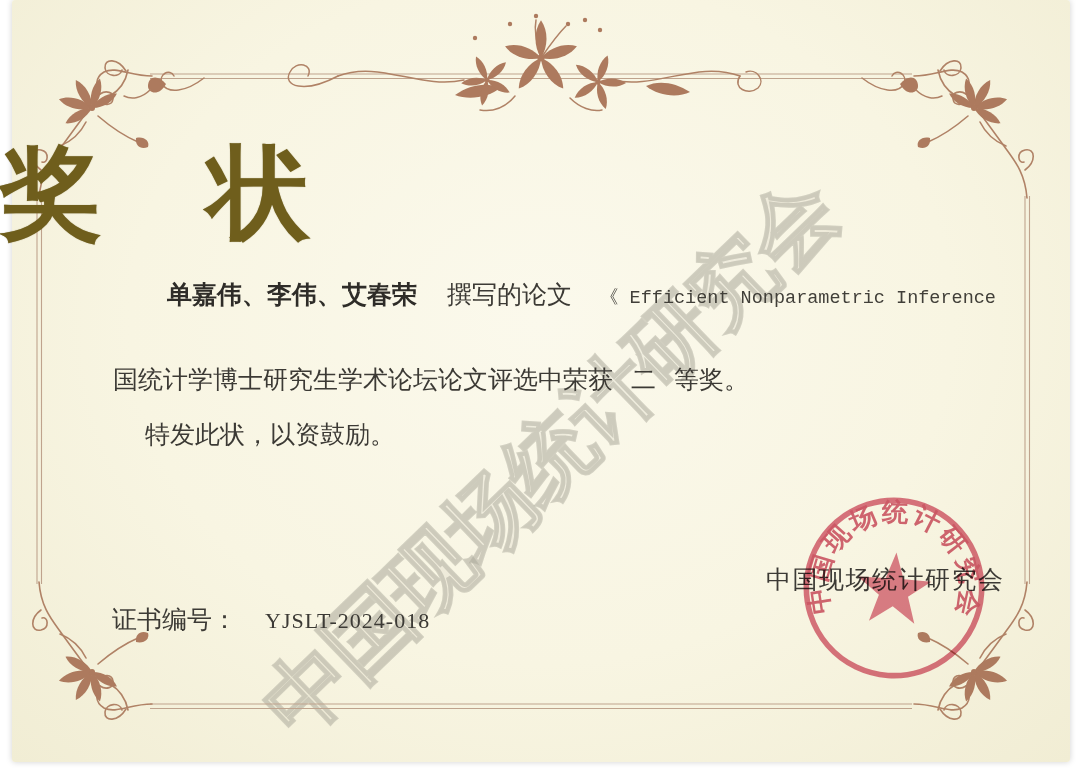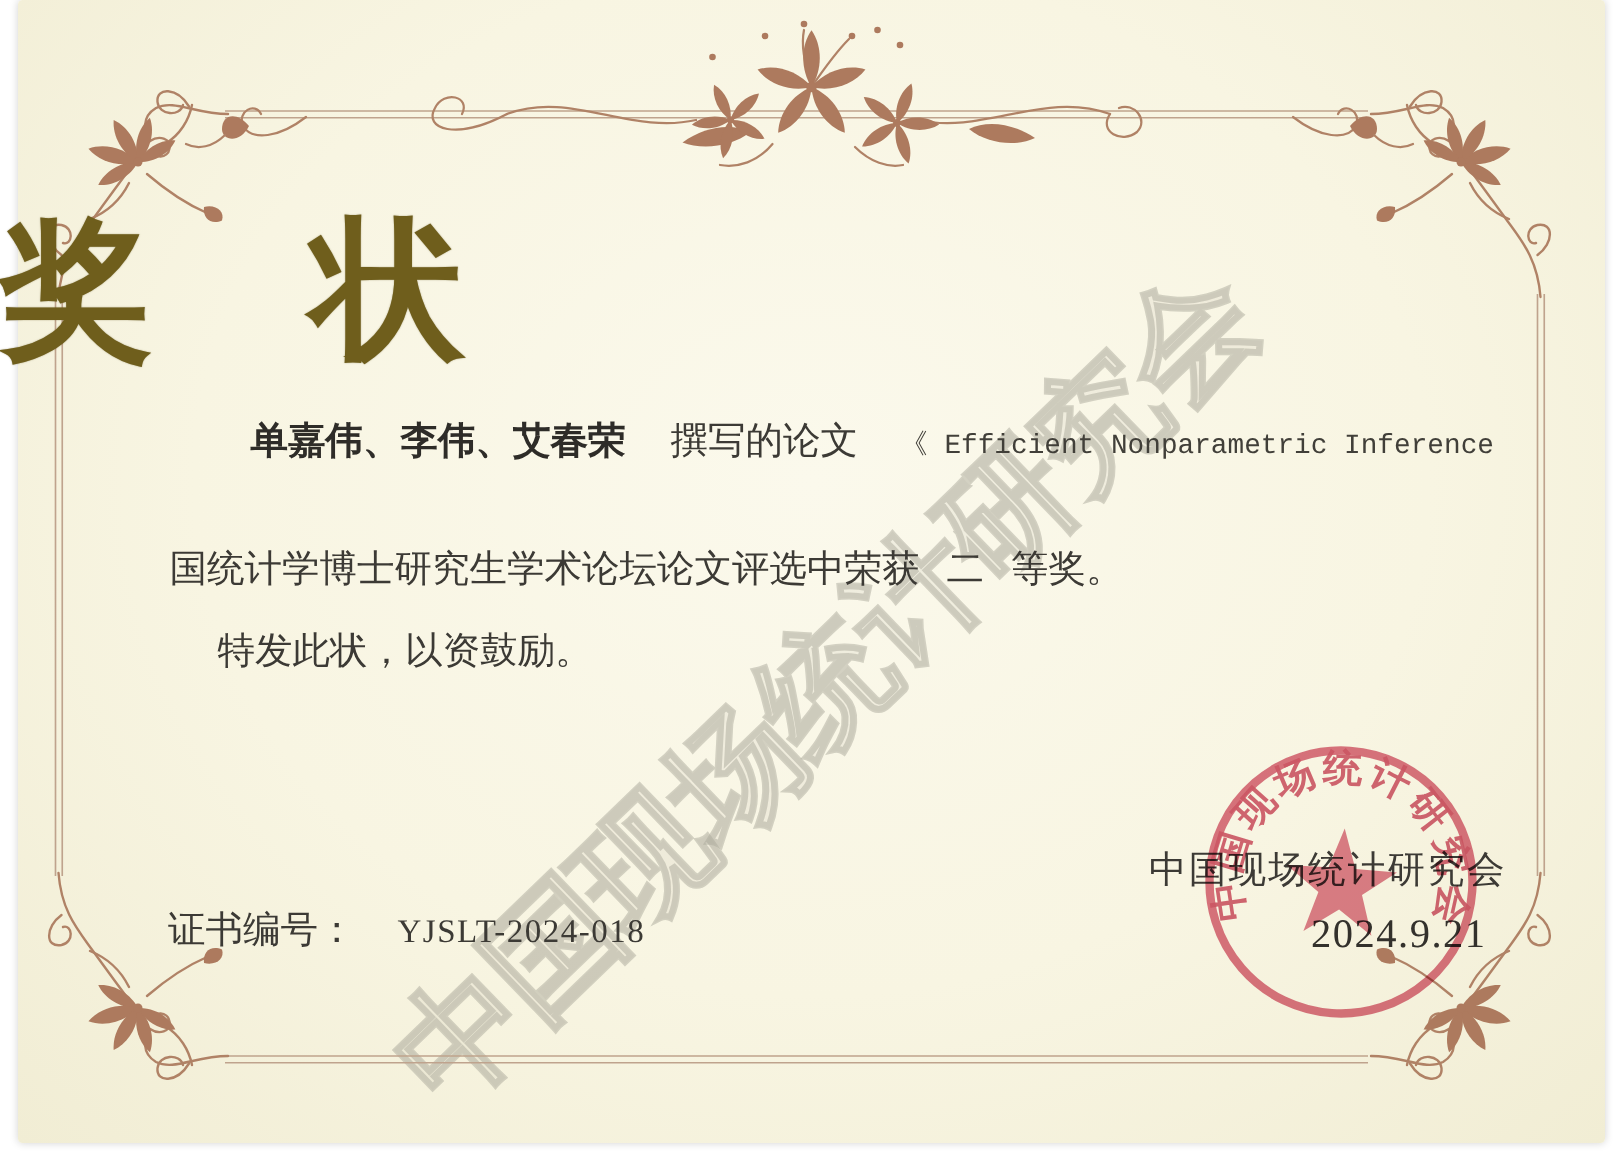--- a/index.html
+++ b/index.html
@@ -133,21 +133,20 @@
 
   <div class="bodyline l1">
     <span class="names">单嘉伟、李伟、艾春荣</span><span class="gap1"></span><span>撰写的论文</span><span class="gap2"></span><span class="en">《 Efficient Nonparametric Inference</span>
   </div>
   <div class="bodyline l3">
     <span>国统计学博士研究生学术论坛论文评选中荣获</span><span class="level">二</span><span>等奖。</span>
   </div>
   <div class="bodyline motto">特发此状，以资鼓励。</div>
 
   <div class="org">中国现场统计研究会</div>
-  <div class="date">2024.9.21</div>
   <div class="certno">
     <span>证书编号：</span><span class="val">YJSLT-2024-018</span>
   </div>
 
   <svg class="seal" viewBox="0 0 208 208">
     <defs>
       <path id="sealTextArc" d="M44.2,131.9 A66,66 0 1 1 163.8,131.9" fill="none"></path>
     </defs>
     <circle cx="104" cy="104" r="86" fill="none" stroke="#d15068" stroke-width="5.5" opacity="0.85"></circle>
     <polygon fill="#d15068" opacity="0.78" points="104,69 112.8,94.9 140.1,95.3 118.3,111.6 126.3,137.7 104,122 81.7,137.7 89.7,111.6 67.9,95.3 95.2,94.9"></polygon>

